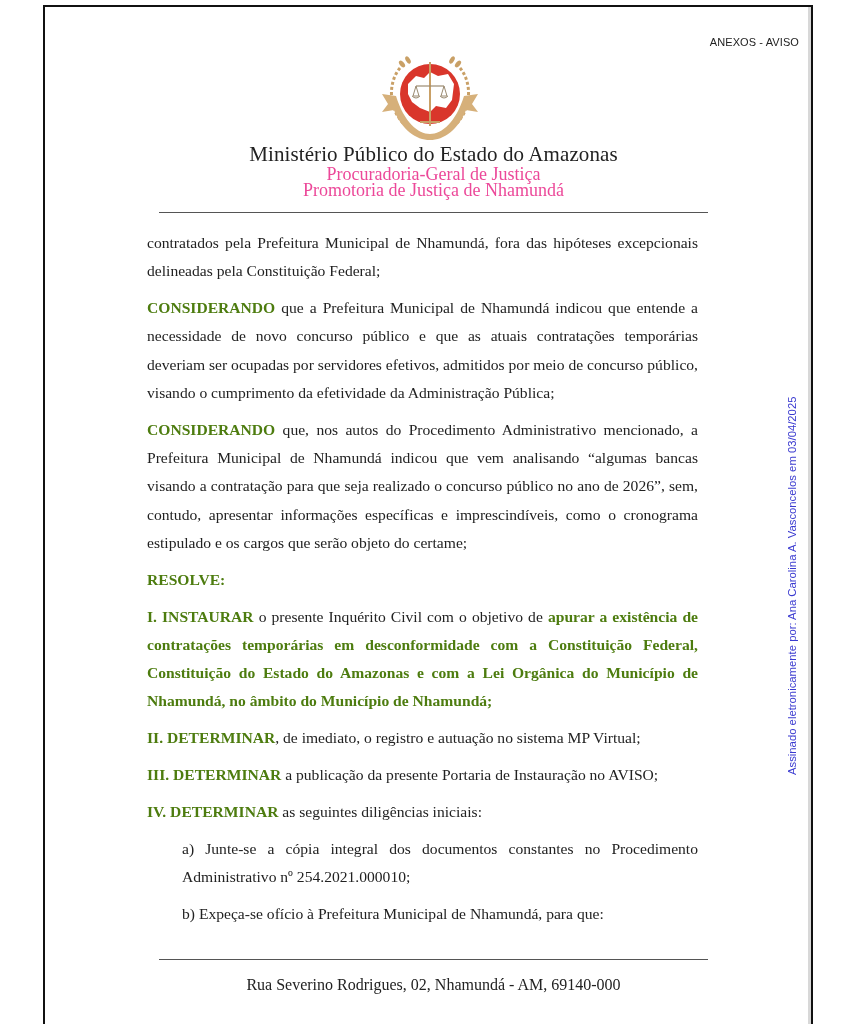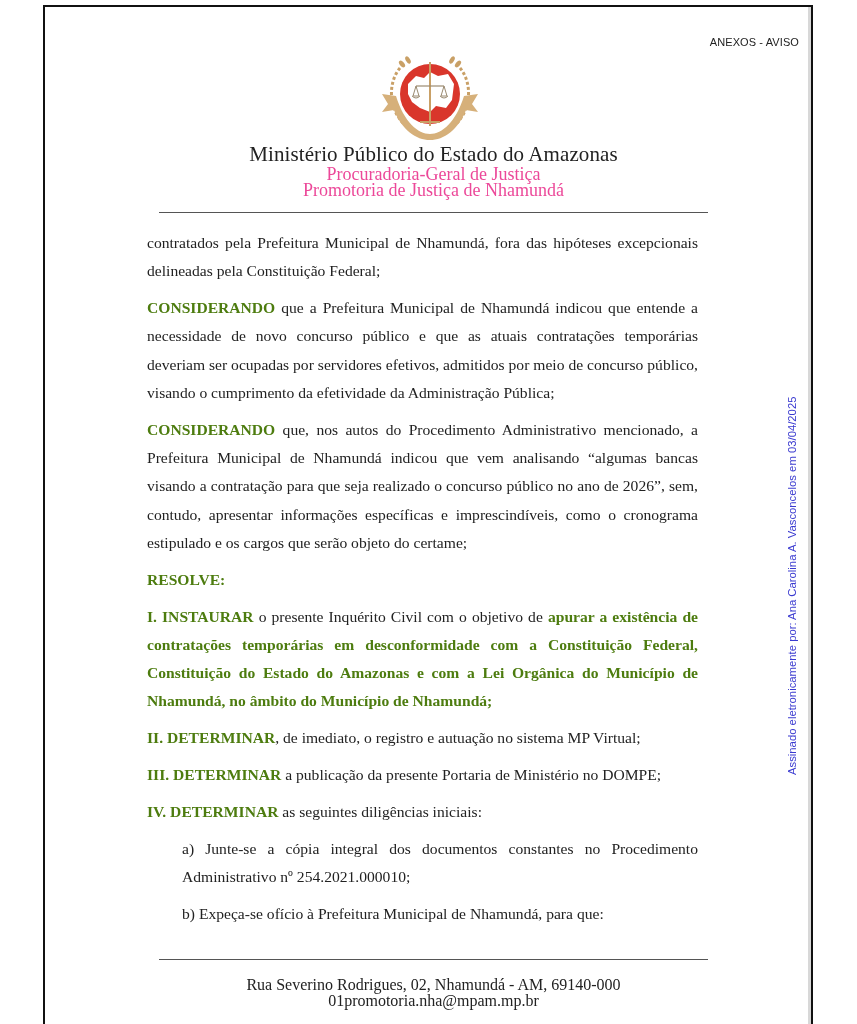--- a/index.html
+++ b/index.html
@@ -101,26 +101,25 @@
 
 <div class="rule top"></div>
 
 <div class="body-text" id="body-text">
     <p class="para"><span>contratados pela Prefeitura Municipal de Nhamundá, fora das hipóteses excepcionais delineadas pela Constituição Federal;</span></p>
     <p class="para"><b>CONSIDERANDO</b><span> que a Prefeitura Municipal de Nhamundá indicou que entende a necessidade de novo concurso público e que as atuais contratações temporárias deveriam ser ocupadas por servidores efetivos, admitidos por meio de concurso público, visando o cumprimento da efetividade da Administração Pública;</span></p>
     <p class="para"><b>CONSIDERANDO</b><span> que, nos autos do Procedimento Administrativo mencionado, a Prefeitura Municipal de Nhamundá indicou que vem analisando “algumas bancas visando a contratação para que seja realizado o concurso público no ano de 2026”, sem, contudo, apresentar informações específicas e imprescindíveis, como o cronograma estipulado e os cargos que serão objeto do certame;</span></p>
     <p class="para"><b>RESOLVE:</b></p>
     <p class="para"><b>I. INSTAURAR</b><span> o presente Inquérito Civil com o objetivo de </span><b>apurar a existência de contratações temporárias em desconformidade com a Constituição Federal, Constituição do Estado do Amazonas e com a Lei Orgânica do Município de Nhamundá, no âmbito do Município de Nhamundá;</b></p>
     <p class="para"><b>II. DETERMINAR</b><span>, de imediato, o registro e autuação no sistema MP Virtual;</span></p>
-    <p class="para"><b>III. DETERMINAR</b><span> a publicação da presente Portaria de Ministério no DOMPE;</span></p>
+    <p class="para"><b>III. DETERMINAR</b><span> a publicação da presente Portaria de Instauração no AVISO;</span></p>
     <p class="para"><b>IV. DETERMINAR</b><span> as seguintes diligências iniciais:</span></p>
     <p class="para indent"><span>a) Junte-se a cópia integral dos documentos constantes no Procedimento Administrativo nº 254.2021.000010;</span></p>
     <p class="para indent"><span>b) Expeça-se ofício à Prefeitura Municipal de Nhamundá, para que:</span></p>
   </div>
 
 <div class="rule bottom"></div>
 
 <div class="footer">
   <div>Rua Severino Rodrigues, 02, Nhamundá - AM, 69140-000</div>
-  <div>01promotoria.nha@mpam.mp.br</div>
 </div>
 
 <div class="side-stamp">Assinado eletronicamente por: Ana Carolina A. Vasconcelos em 03/04/2025</div>
 
 </body></html>

